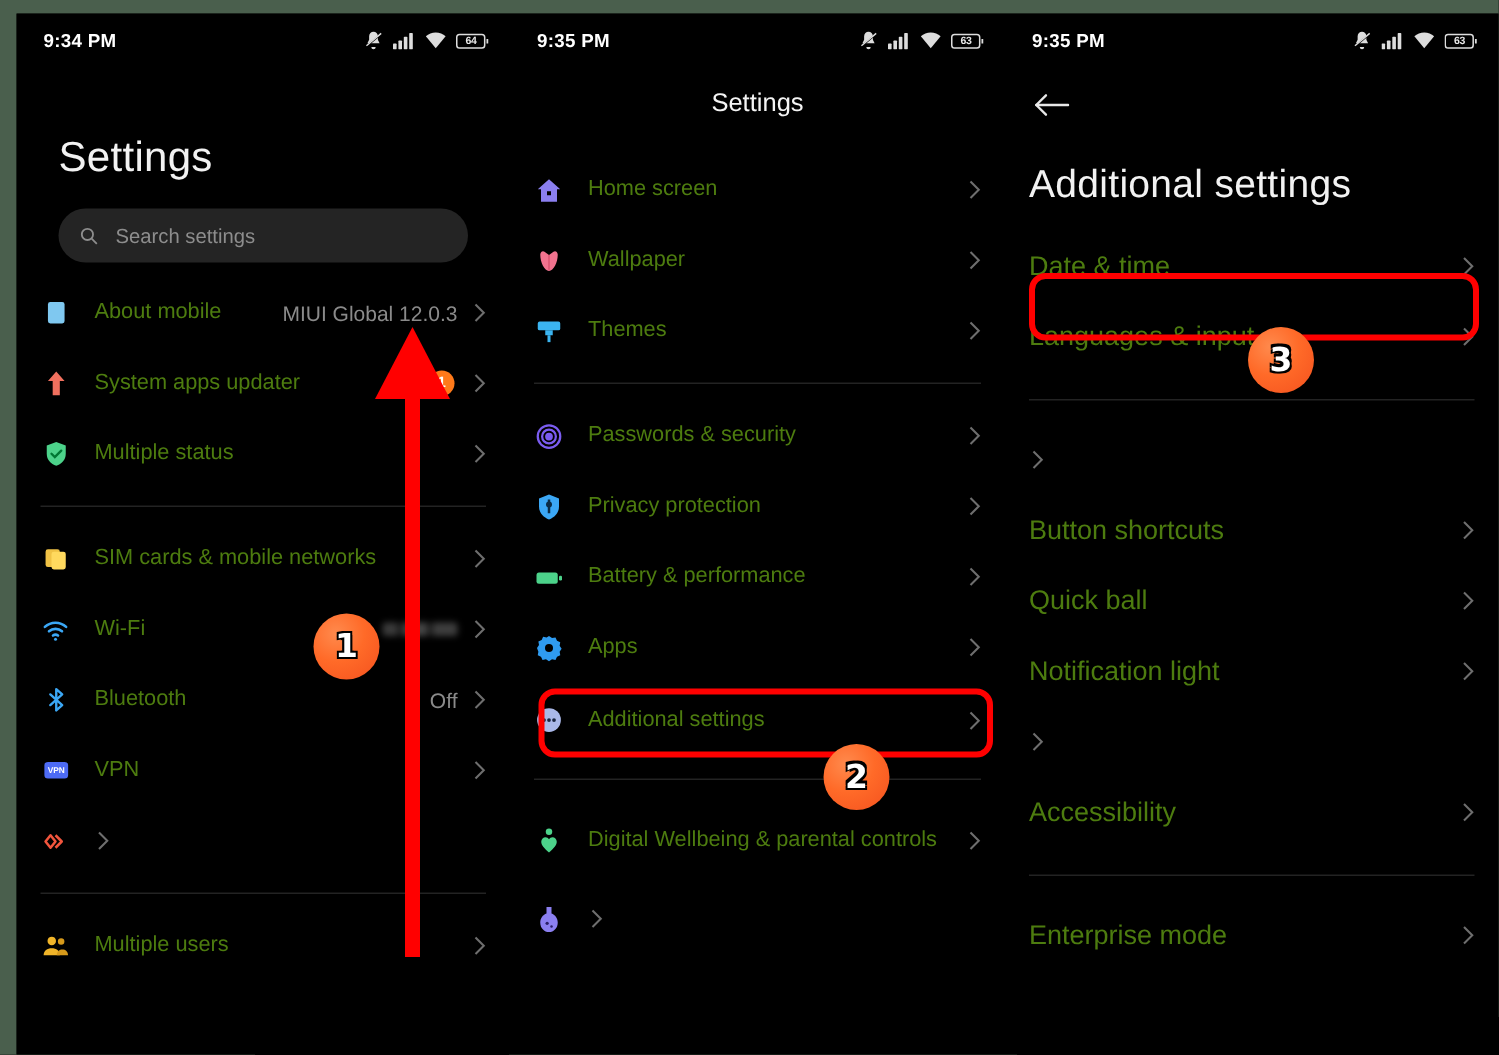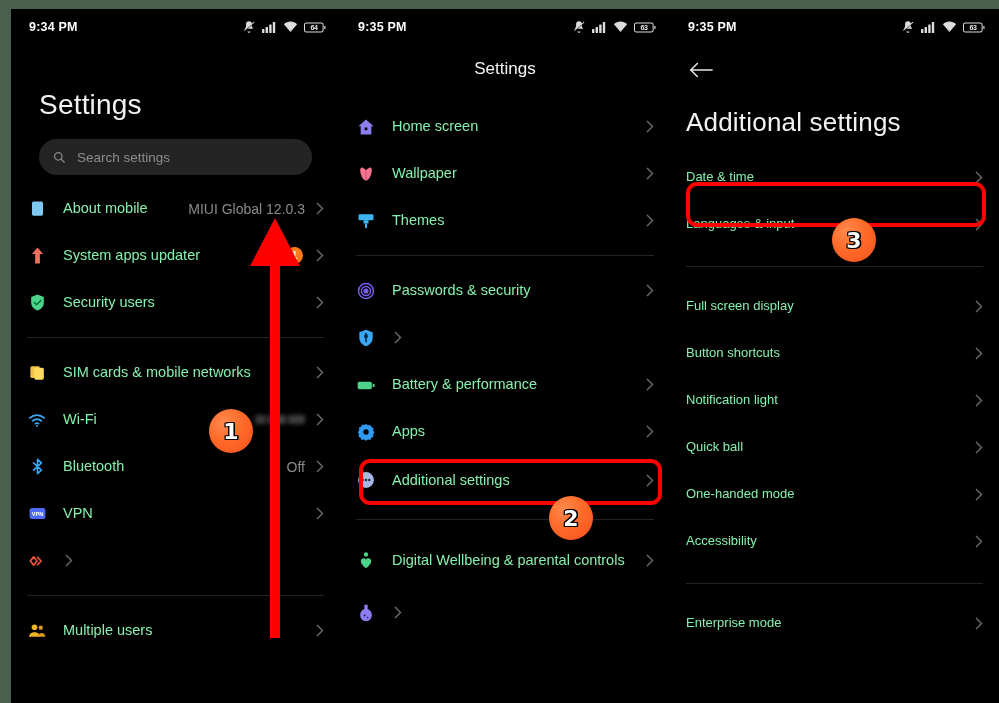--- a/index.html
+++ b/index.html
@@ -97,35 +97,35 @@
     min-height: 47px;
     padding: 0 14px 0 0;
     cursor: pointer;
   }
   .row .ico {
     width: 52px; flex: 0 0 52px;
     display: flex; align-items: center; justify-content: center;
   }
   .row .label {
     flex: 1 1 auto;
-    color: #86efac;
+    color: #4d7c0f;
     font-size: 14.5px;
     font-weight: 400;
     line-height: 1.25;
     padding-right: 6px;
   }
   .row .value {
     color: #8a8a8a;
     font-size: 14px;
     white-space: nowrap;
     margin-right: 9px;
   }
   .row .chev { width: 12px; flex: 0 0 12px; display: flex; align-items: center; justify-content: center; }
   .row.noicon { padding-left: 16px; }
-  .row.noicon .label { font-size: 13px; }
+  .row.noicon .label { font-size: 18px; }
   .badge-dot {
     width: 17px; height: 17px; border-radius: 50%;
     background: #ff7a1a;
     color: #fff; font-size: 10px; font-weight: bold;
     display: flex; align-items: center; justify-content: center;
     margin-right: 11px;
   }
   .divider { height: 1px; background: #232323; margin: 11px 16px 11px 16px; }
   .divider.wide { margin-left: 16px; margin-right: 16px; }
   .blurred {
@@ -235,21 +235,21 @@
             </svg>
         </span>
       </div>
       <div class="row">
         <span class="ico">
           <svg width="19" height="19" viewBox="0 0 24 24">
               <path d="M12 2l8 3v7c0 5-3.4 8.6-8 10-4.6-1.4-8-5-8-10V5z" fill="#4cd28a"></path>
               <path d="M8 12l2.8 2.8L16.2 9.4" stroke="#073" stroke-width="2" fill="none" stroke-linecap="round"></path>
             </svg>
         </span>
-        <span class="label">Security users</span>
+        <span class="label">Multiple status</span>
         <span class="chev">
           <svg width="8" height="13" viewBox="0 0 8 13" fill="none" stroke="#6e6e6e" stroke-width="1.4">
               <path d="M1 1l5.5 5.5L1 12"></path>
             </svg>
         </span>
       </div>
 
       <div class="divider"></div>
 
       <div class="row">
@@ -445,20 +445,21 @@
         </span>
       </div>
       <div class="row">
         <span class="ico">
           <svg width="20" height="20" viewBox="0 0 24 24">
               <path d="M12 2l8 3.2v6.4c0 5-3.4 8.6-8 10.4-4.6-1.8-8-5.4-8-10.4V5.2z" fill="#3ba7f5"></path>
               <path d="M12 6v11" stroke="#0b2b45" stroke-width="2"></path>
               <circle cx="12" cy="10" r="2.4" fill="#0b2b45"></circle>
             </svg>
         </span>
+        <span class="label">Privacy protection</span>
         <span class="chev">
           <svg width="8" height="13" viewBox="0 0 8 13" fill="none" stroke="#6e6e6e" stroke-width="1.4">
               <path d="M1 1l5.5 5.5L1 12"></path>
             </svg>
         </span>
       </div>
       <div class="row">
         <span class="ico">
           <svg width="20" height="20" viewBox="0 0 24 24" fill="#4cd28a">
               <rect x="2" y="8" width="17" height="9" rx="2"></rect>
@@ -590,53 +591,51 @@
         <span class="chev">
           <svg width="8" height="13" viewBox="0 0 8 13" fill="none" stroke="#6e6e6e" stroke-width="1.4">
               <path d="M1 1l5.5 5.5L1 12"></path>
             </svg>
         </span>
       </div>
 
       <div class="divider wide" style="margin-top:18px; margin-bottom:16px;"></div>
 
       <div class="row noicon">
-        <span class="label">Full screen display</span>
         <span class="chev">
           <svg width="8" height="13" viewBox="0 0 8 13" fill="none" stroke="#6e6e6e" stroke-width="1.4">
               <path d="M1 1l5.5 5.5L1 12"></path>
             </svg>
         </span>
       </div>
       <div class="row noicon">
         <span class="label">Button shortcuts</span>
         <span class="chev">
           <svg width="8" height="13" viewBox="0 0 8 13" fill="none" stroke="#6e6e6e" stroke-width="1.4">
               <path d="M1 1l5.5 5.5L1 12"></path>
             </svg>
         </span>
       </div>
       <div class="row noicon">
+        <span class="label">Quick ball</span>
+        <span class="chev">
+          <svg width="8" height="13" viewBox="0 0 8 13" fill="none" stroke="#6e6e6e" stroke-width="1.4">
+              <path d="M1 1l5.5 5.5L1 12"></path>
+            </svg>
+        </span>
+      </div>
+      <div class="row noicon">
         <span class="label">Notification light</span>
         <span class="chev">
           <svg width="8" height="13" viewBox="0 0 8 13" fill="none" stroke="#6e6e6e" stroke-width="1.4">
               <path d="M1 1l5.5 5.5L1 12"></path>
             </svg>
         </span>
       </div>
       <div class="row noicon">
-        <span class="label">Quick ball</span>
-        <span class="chev">
-          <svg width="8" height="13" viewBox="0 0 8 13" fill="none" stroke="#6e6e6e" stroke-width="1.4">
-              <path d="M1 1l5.5 5.5L1 12"></path>
-            </svg>
-        </span>
-      </div>
-      <div class="row noicon">
-        <span class="label">One-handed mode</span>
         <span class="chev">
           <svg width="8" height="13" viewBox="0 0 8 13" fill="none" stroke="#6e6e6e" stroke-width="1.4">
               <path d="M1 1l5.5 5.5L1 12"></path>
             </svg>
         </span>
       </div>
       <div class="row noicon">
         <span class="label">Accessibility</span>
         <span class="chev">
           <svg width="8" height="13" viewBox="0 0 8 13" fill="none" stroke="#6e6e6e" stroke-width="1.4">

